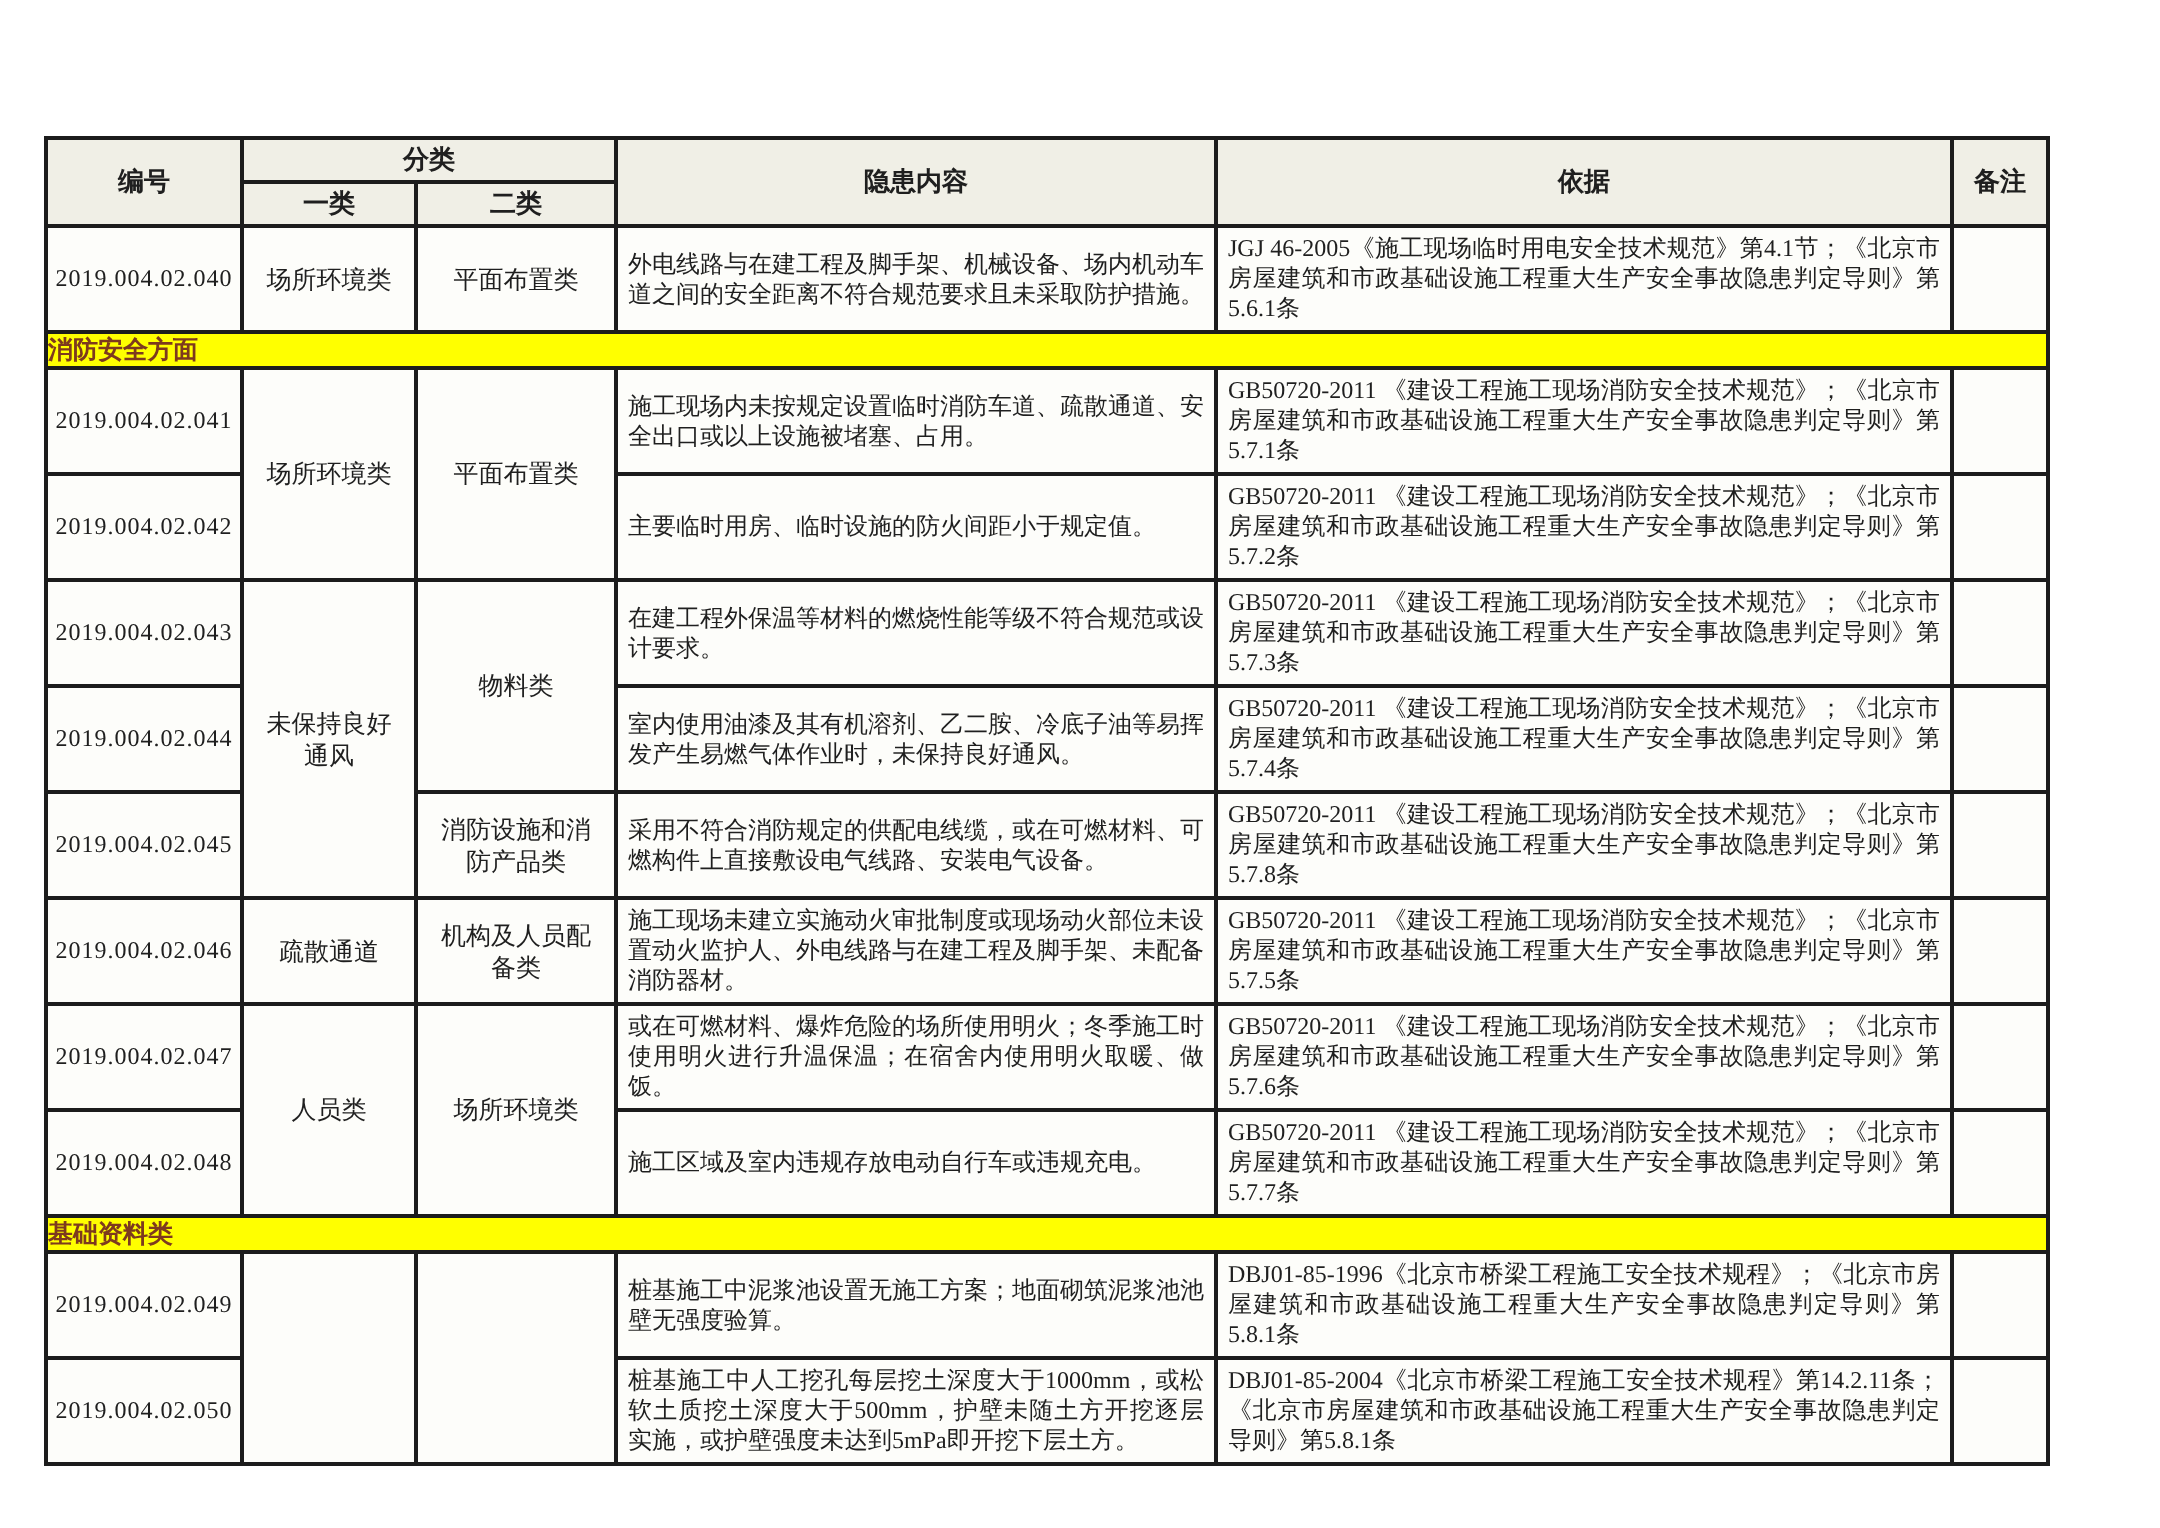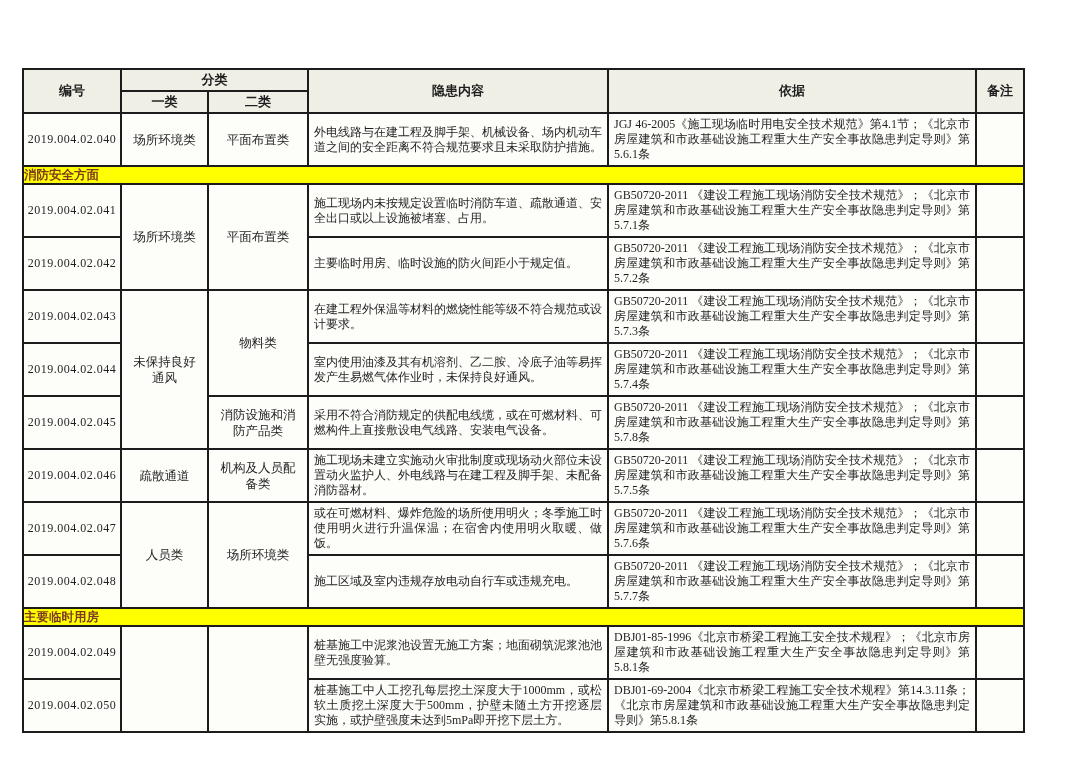--- a/index.html
+++ b/index.html
@@ -152,31 +152,31 @@
           <td class="basis-cell">GB50720-2011 《建设工程施工现场消防安全技术规范》；《北京市房屋建筑和市政基础设施工程重大生产安全事故隐患判定导则》第5.7.6条</td>
           <td class="remark-cell"></td>
         </tr>
         <tr>
           <td class="id-cell">2019.004.02.048</td>
           <td class="content-cell">施工区域及室内违规存放电动自行车或违规充电。</td>
           <td class="basis-cell">GB50720-2011 《建设工程施工现场消防安全技术规范》；《北京市房屋建筑和市政基础设施工程重大生产安全事故隐患判定导则》第5.7.7条</td>
           <td class="remark-cell"></td>
         </tr>
         <tr class="section-row">
-          <td colspan="6">主要临时用房</td>
+          <td colspan="6">基础资料类</td>
         </tr>
         <tr>
           <td class="id-cell">2019.004.02.049</td>
           <td class="cat-cell" rowspan="2"></td>
           <td class="cat-cell" rowspan="2"></td>
           <td class="content-cell">桩基施工中泥浆池设置无施工方案；地面砌筑泥浆池池壁无强度验算。</td>
           <td class="basis-cell">DBJ01-85-1996《北京市桥梁工程施工安全技术规程》；《北京市房屋建筑和市政基础设施工程重大生产安全事故隐患判定导则》第5.8.1条</td>
           <td class="remark-cell"></td>
         </tr>
         <tr>
           <td class="id-cell">2019.004.02.050</td>
           <td class="content-cell">桩基施工中人工挖孔每层挖土深度大于1000mm，或松软土质挖土深度大于500mm，护壁未随土方开挖逐层实施，或护壁强度未达到5mPa即开挖下层土方。</td>
-          <td class="basis-cell">DBJ01-69-2004《北京市桥梁工程施工安全技术规程》第14.3.11条；《北京市房屋建筑和市政基础设施工程重大生产安全事故隐患判定导则》第5.8.1条</td>
+          <td class="basis-cell">DBJ01-85-2004《北京市桥梁工程施工安全技术规程》第14.2.11条；《北京市房屋建筑和市政基础设施工程重大生产安全事故隐患判定导则》第5.8.1条</td>
           <td class="remark-cell"></td>
         </tr>
       </tbody>
   </table>
 </div>
 
 </body></html>

